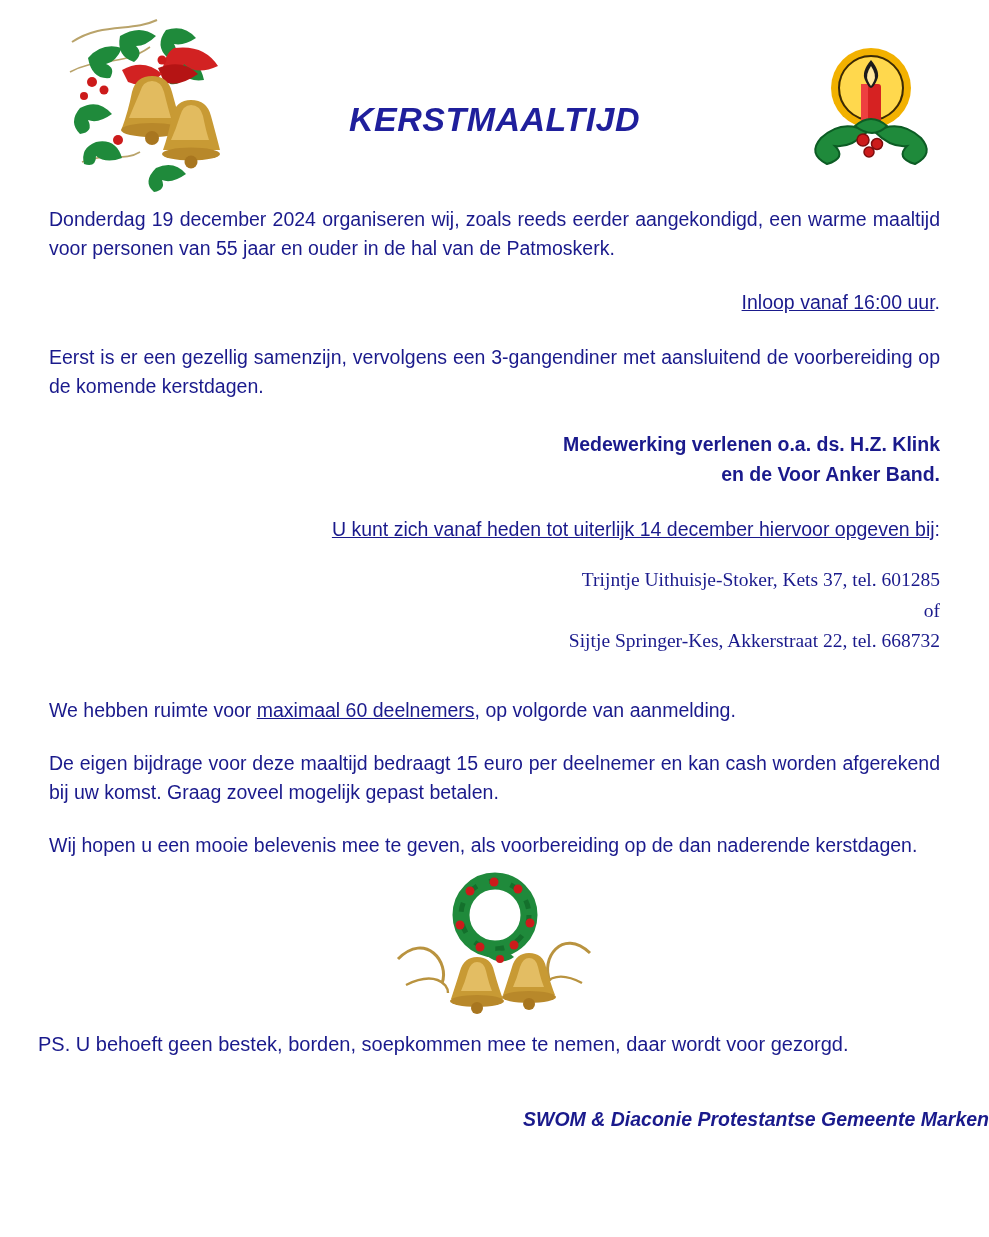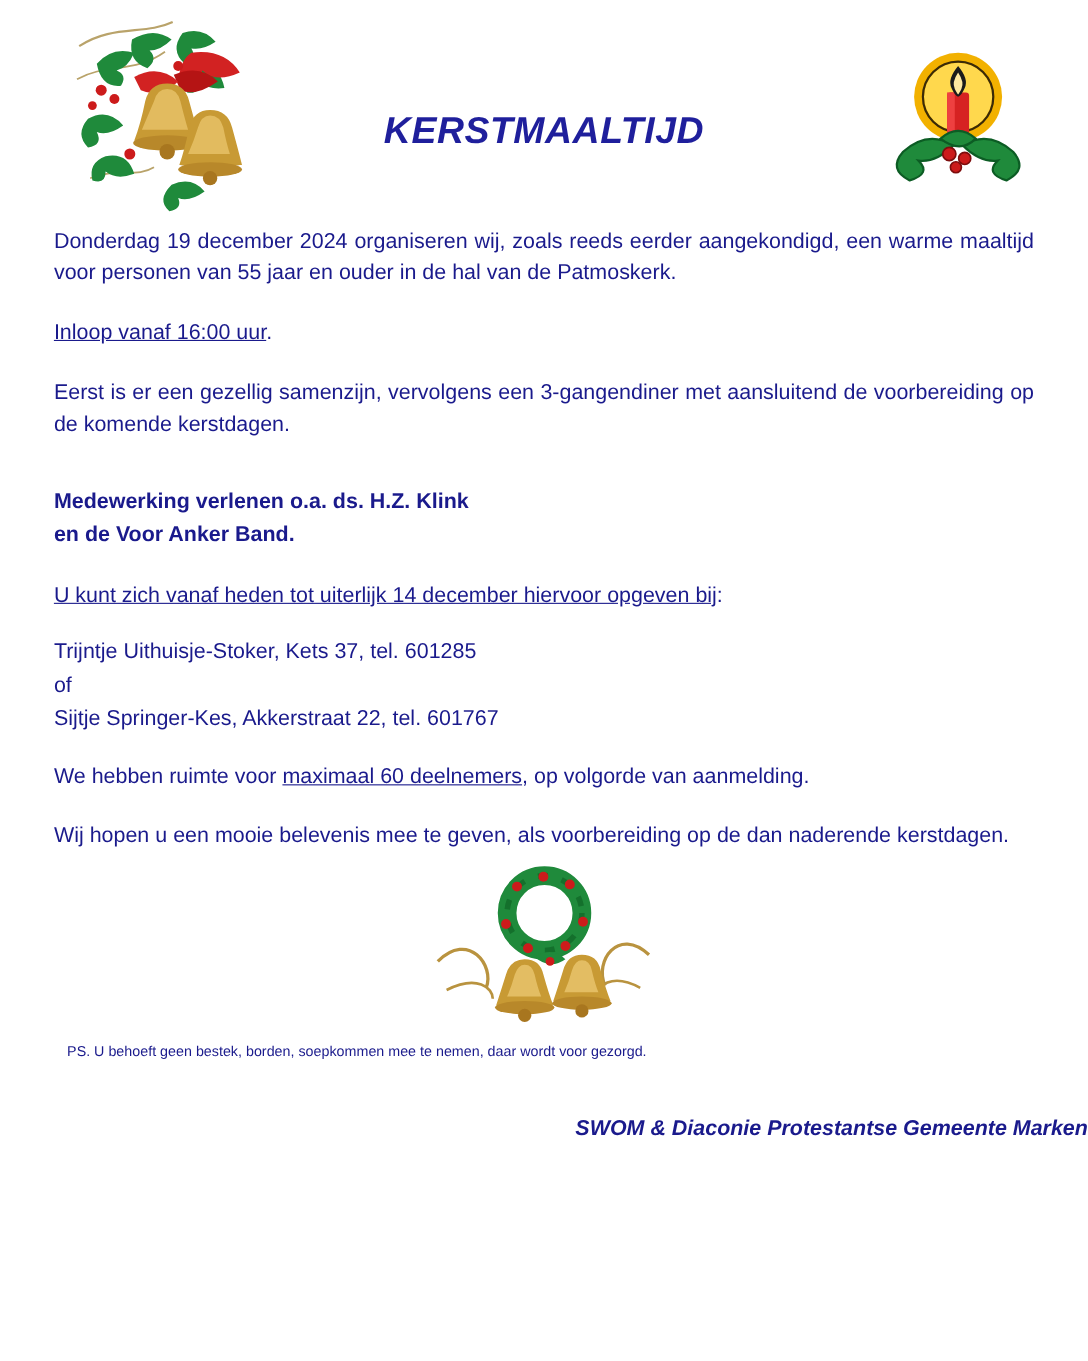--- a/index.html
+++ b/index.html
@@ -55,48 +55,48 @@
 
   
   .content {
     padding: 0 49px;
     box-sizing: border-box;
     font-size: 19.5px;
     line-height: 1.47;
   }
   p { margin: 0; }
   .just { text-align: justify; text-align-last: left; }
-  .center { text-align: left; }
+  .center { text-align: right; }
   .bold { font-weight: bold; }
   .u { text-decoration: underline; }
 
   .para-intro { margin-bottom: 26px; }
   .inloop { margin-bottom: 26px; }
-  .para-eerst { margin-bottom: 42px; }
+  .para-eerst { margin-bottom: 30px; }
   .medewerking { margin-bottom: 26px; line-height: 1.5; }
   .opgeven { margin-bottom: 22px; }
-  .contacts { margin-bottom: 24px; line-height: 1.55; }
+  .contacts { margin-bottom: 40px; line-height: 1.55; font-family: Liberation Serif, serif; }
   .vervoer { margin-bottom: 24px; line-height: 1.5; }
   .bijdrage { margin-bottom: 24px; }
   .hopen { margin-bottom: 0; }
 
   
   .deco-wreath-wrap {
     text-align: center;
     margin-top: 8px;
     height: 160px;
   }
   .deco-wreath {
     width: 210px;
     height: 150px;
   }
 
   .ps {
-    padding: 0 61px;
-    font-size: 13px;
+    padding: 0 38px;
+    font-size: 20px;
     margin-top: 6px;
   }
   .signature {
     text-align: right;
     font-size: 19.5px;
     font-weight: bold;
     font-style: italic;
     margin-top: 52px;
   }
 </style>
@@ -186,29 +186,30 @@
       <div>en de Voor Anker Band.</div>
     </div>
 
     <p class="center opgeven">
       <span class="u">U kunt zich vanaf heden tot uiterlijk 14 december hiervoor opgeven bij</span><span>:</span>
     </p>
 
     <div class="center contacts">
       <div>Trijntje Uithuisje-Stoker, Kets 37, tel. 601285</div>
       <div>of</div>
-      <div>Sijtje Springer-Kes, Akkerstraat 22, tel. 601767</div>
+      <div>Sijtje Springer-Kes, Akkerstraat 22, tel. 668732</div>
     </div>
 
     <div class="vervoer">
       <div>
         <span>We hebben ruimte voor </span><span class="u">maximaal 60 deelnemers</span><span>, op volgorde van aanmelding.</span>
       </div>
     </div>
 
+    <p class="just bijdrage">De eigen bijdrage voor deze maaltijd bedraagt 15 euro per deelnemer en kan cash worden afgerekend bij uw komst. Graag zoveel mogelijk gepast betalen.</p>
 
     <p class="just hopen">Wij hopen u een mooie belevenis mee te geven, als voorbereiding op de dan naderende kerstdagen.</p>
   </div>
 
   <div class="deco-wreath-wrap">
     <svg class="deco-wreath" viewBox="0 0 210 150" aria-hidden="true">
 
       <path d="M8 92 C36 64 60 96 52 116" stroke="#b9933f" stroke-width="3" fill="none"></path>
       <path d="M16 118 C44 104 58 116 58 126" stroke="#b9933f" stroke-width="2.4" fill="none"></path>
       <path d="M200 86 C172 60 150 92 160 114" stroke="#b9933f" stroke-width="3" fill="none"></path>

